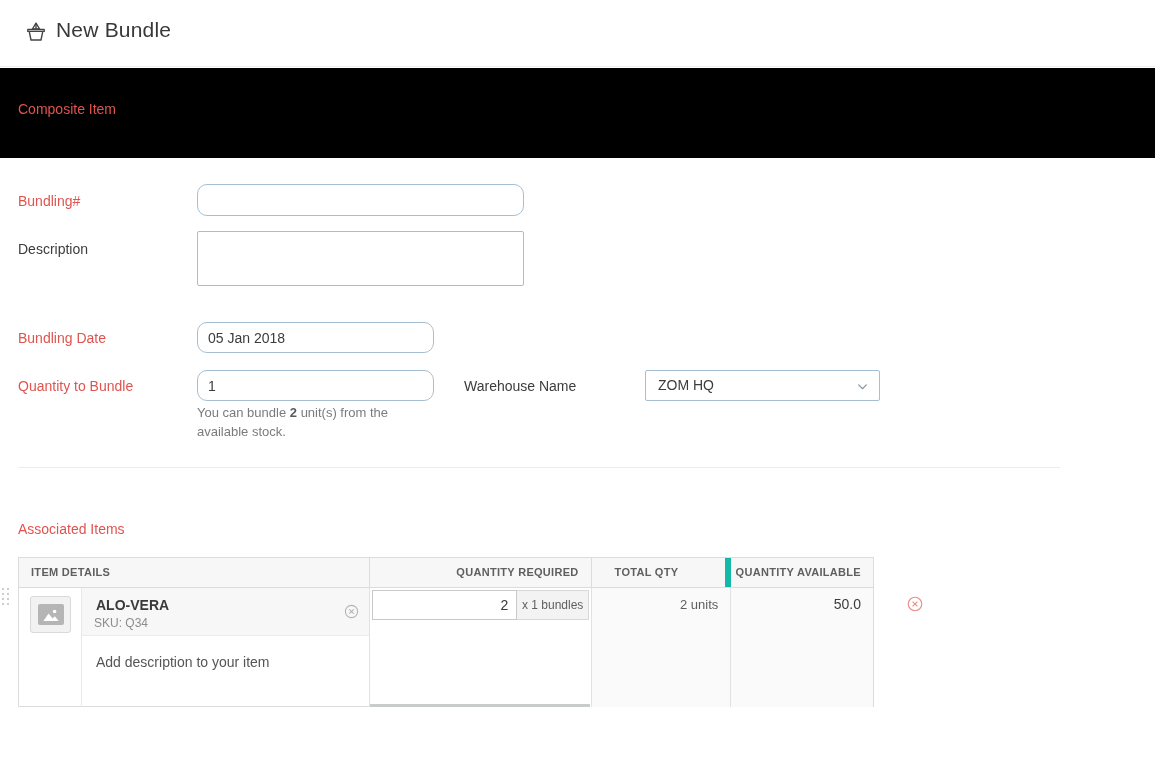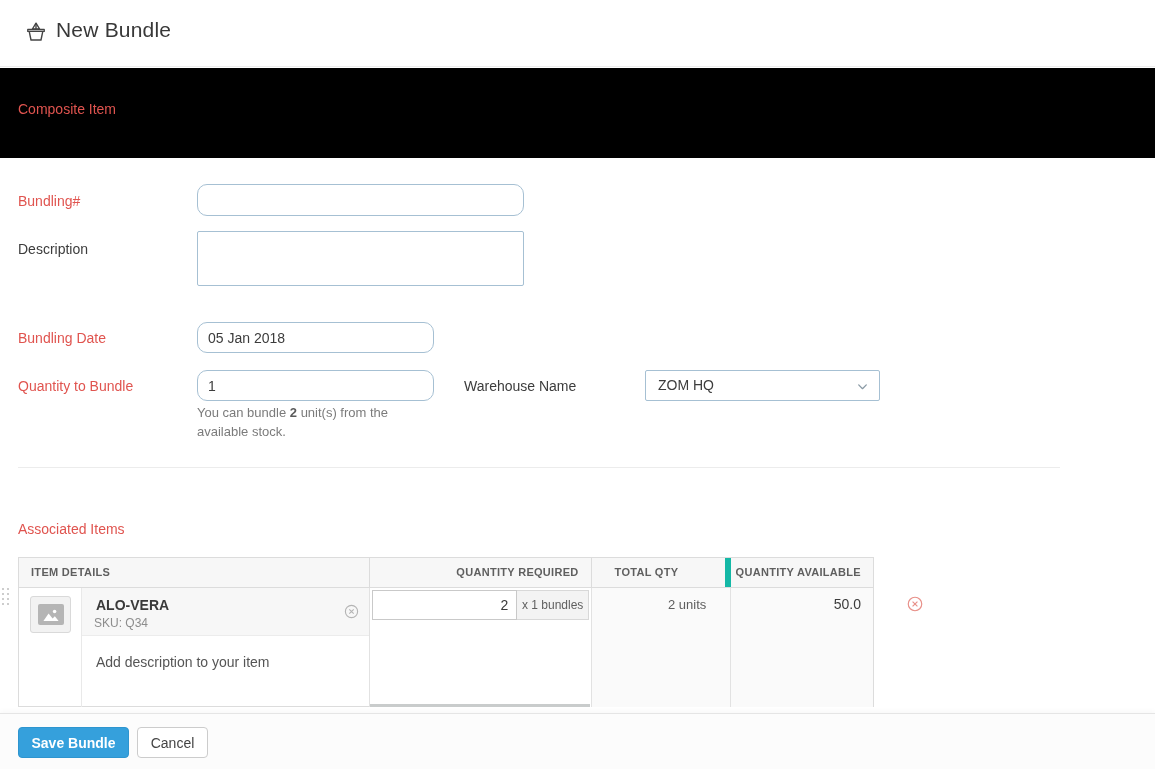--- a/index.html
+++ b/index.html
@@ -51,21 +51,21 @@
   .namecell { flex:1; position:relative; }
   .namestrip { position:absolute; left:0; right:0; top:0; height:48px; background:#f7f7f7; border-bottom:1px solid #ececec; }
   .iname { position:absolute; left:14px; top:9px; font-size:14px; font-weight:700; color:#3a3a3a; }
   .isku { position:absolute; left:12px; top:28px; font-size:12px; color:#8d8d8d; }
   .clearx { position:absolute; right:9px; top:15px; width:17px; height:17px; cursor:pointer; }
   .idesc { position:absolute; left:14px; top:66px; font-size:14px; color:#555; cursor:text; }
 
   .qtygroup { position:absolute; left:2px; top:2px; height:30px; display:flex; }
   .qtyinput { width:145px; height:30px; border:1px solid #c9c9c9; text-align:right; padding:0 8px; font-size:14px; color:#3a3a3a; font-family:inherit; outline:none; }
   .qtyaddon { width:72px; height:30px; background:#f3f3f3; border:1px solid #d8d8d8; border-left:none; font-size:12px; color:#5f5f5f; text-align:center; line-height:28px; }
-  .totalqty { position:absolute; right:24px; top:9px; font-size:13px; color:#5e5e5e; }
+  .totalqty { position:absolute; right:12px; top:9px; font-size:13px; color:#5e5e5e; }
   .availqty { position:absolute; right:12px; top:8px; font-size:14px; color:#3c3c3c; }
 
   .scrollstub { position:absolute; left:370px; top:704px; width:220px; height:3px; background:#c9cccc; z-index:1; }
 
   .rowdel { position:absolute; left:906px; top:595px; width:18px; height:18px; cursor:pointer; }
   .draghandle { position:absolute; left:2px; top:588px; width:9px; height:17px; display:grid; grid-template-columns:2px 2px; grid-auto-rows:2px; gap:3px; cursor:grab; }
   .draghandle i { background:#bdbdbd; border-radius:50%; }
 
   
   .ftr { position:absolute; left:0; right:0; bottom:0; height:56px; background:#fcfcfc; border-top:1px solid #e5e5e5; z-index:5; box-shadow:0 -2px 5px rgba(0,0,0,0.03); }
@@ -173,18 +173,14 @@
     </div>
   </div>
 
   <div class="scrollstub"></div>
 
   <svg class="rowdel" viewBox="0 0 20 20" fill="none" stroke="#e89089" stroke-width="1.3">
       <circle cx="10" cy="10" r="7.5"></circle>
       <path d="M7.3 7.3 l5.4 5.4 M12.7 7.3 l-5.4 5.4"></path>
     </svg>
 
-  <div class="ftr">
-    <button class="btn btn-save">Save Bundle</button>
-    <button class="btn btn-cancel">Cancel</button>
-  </div>
 
 </div>
 
 </body></html>

